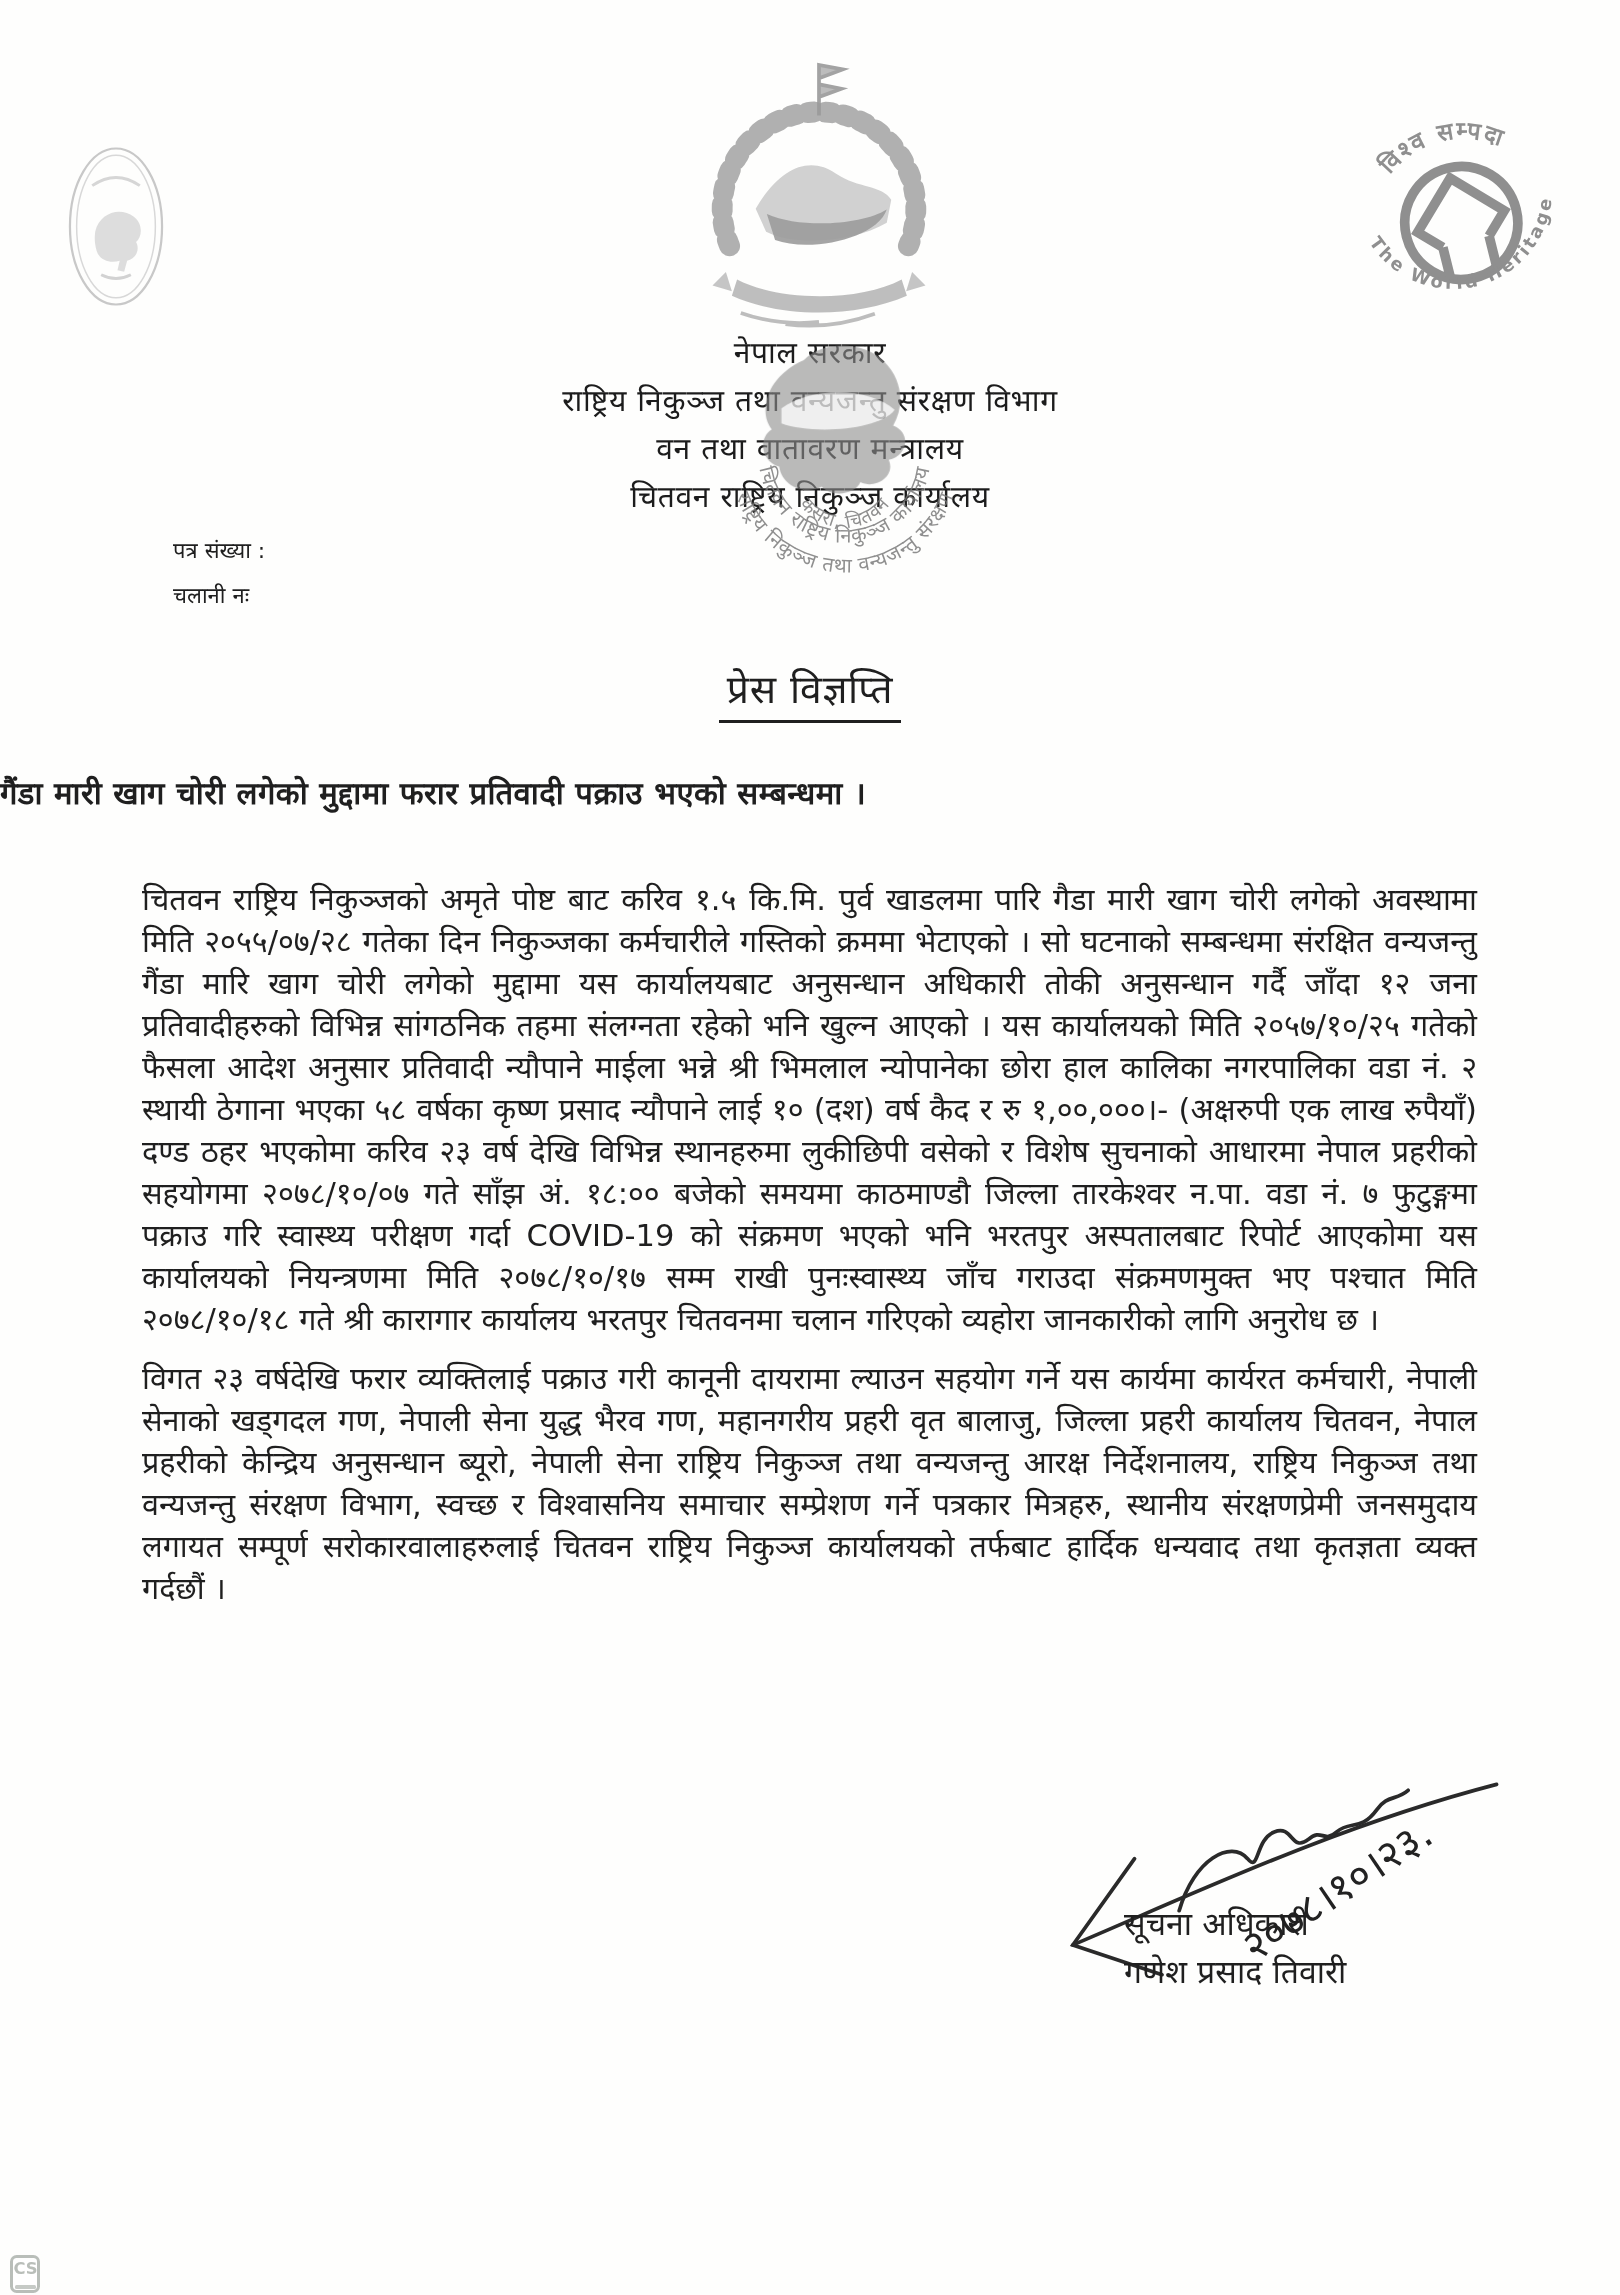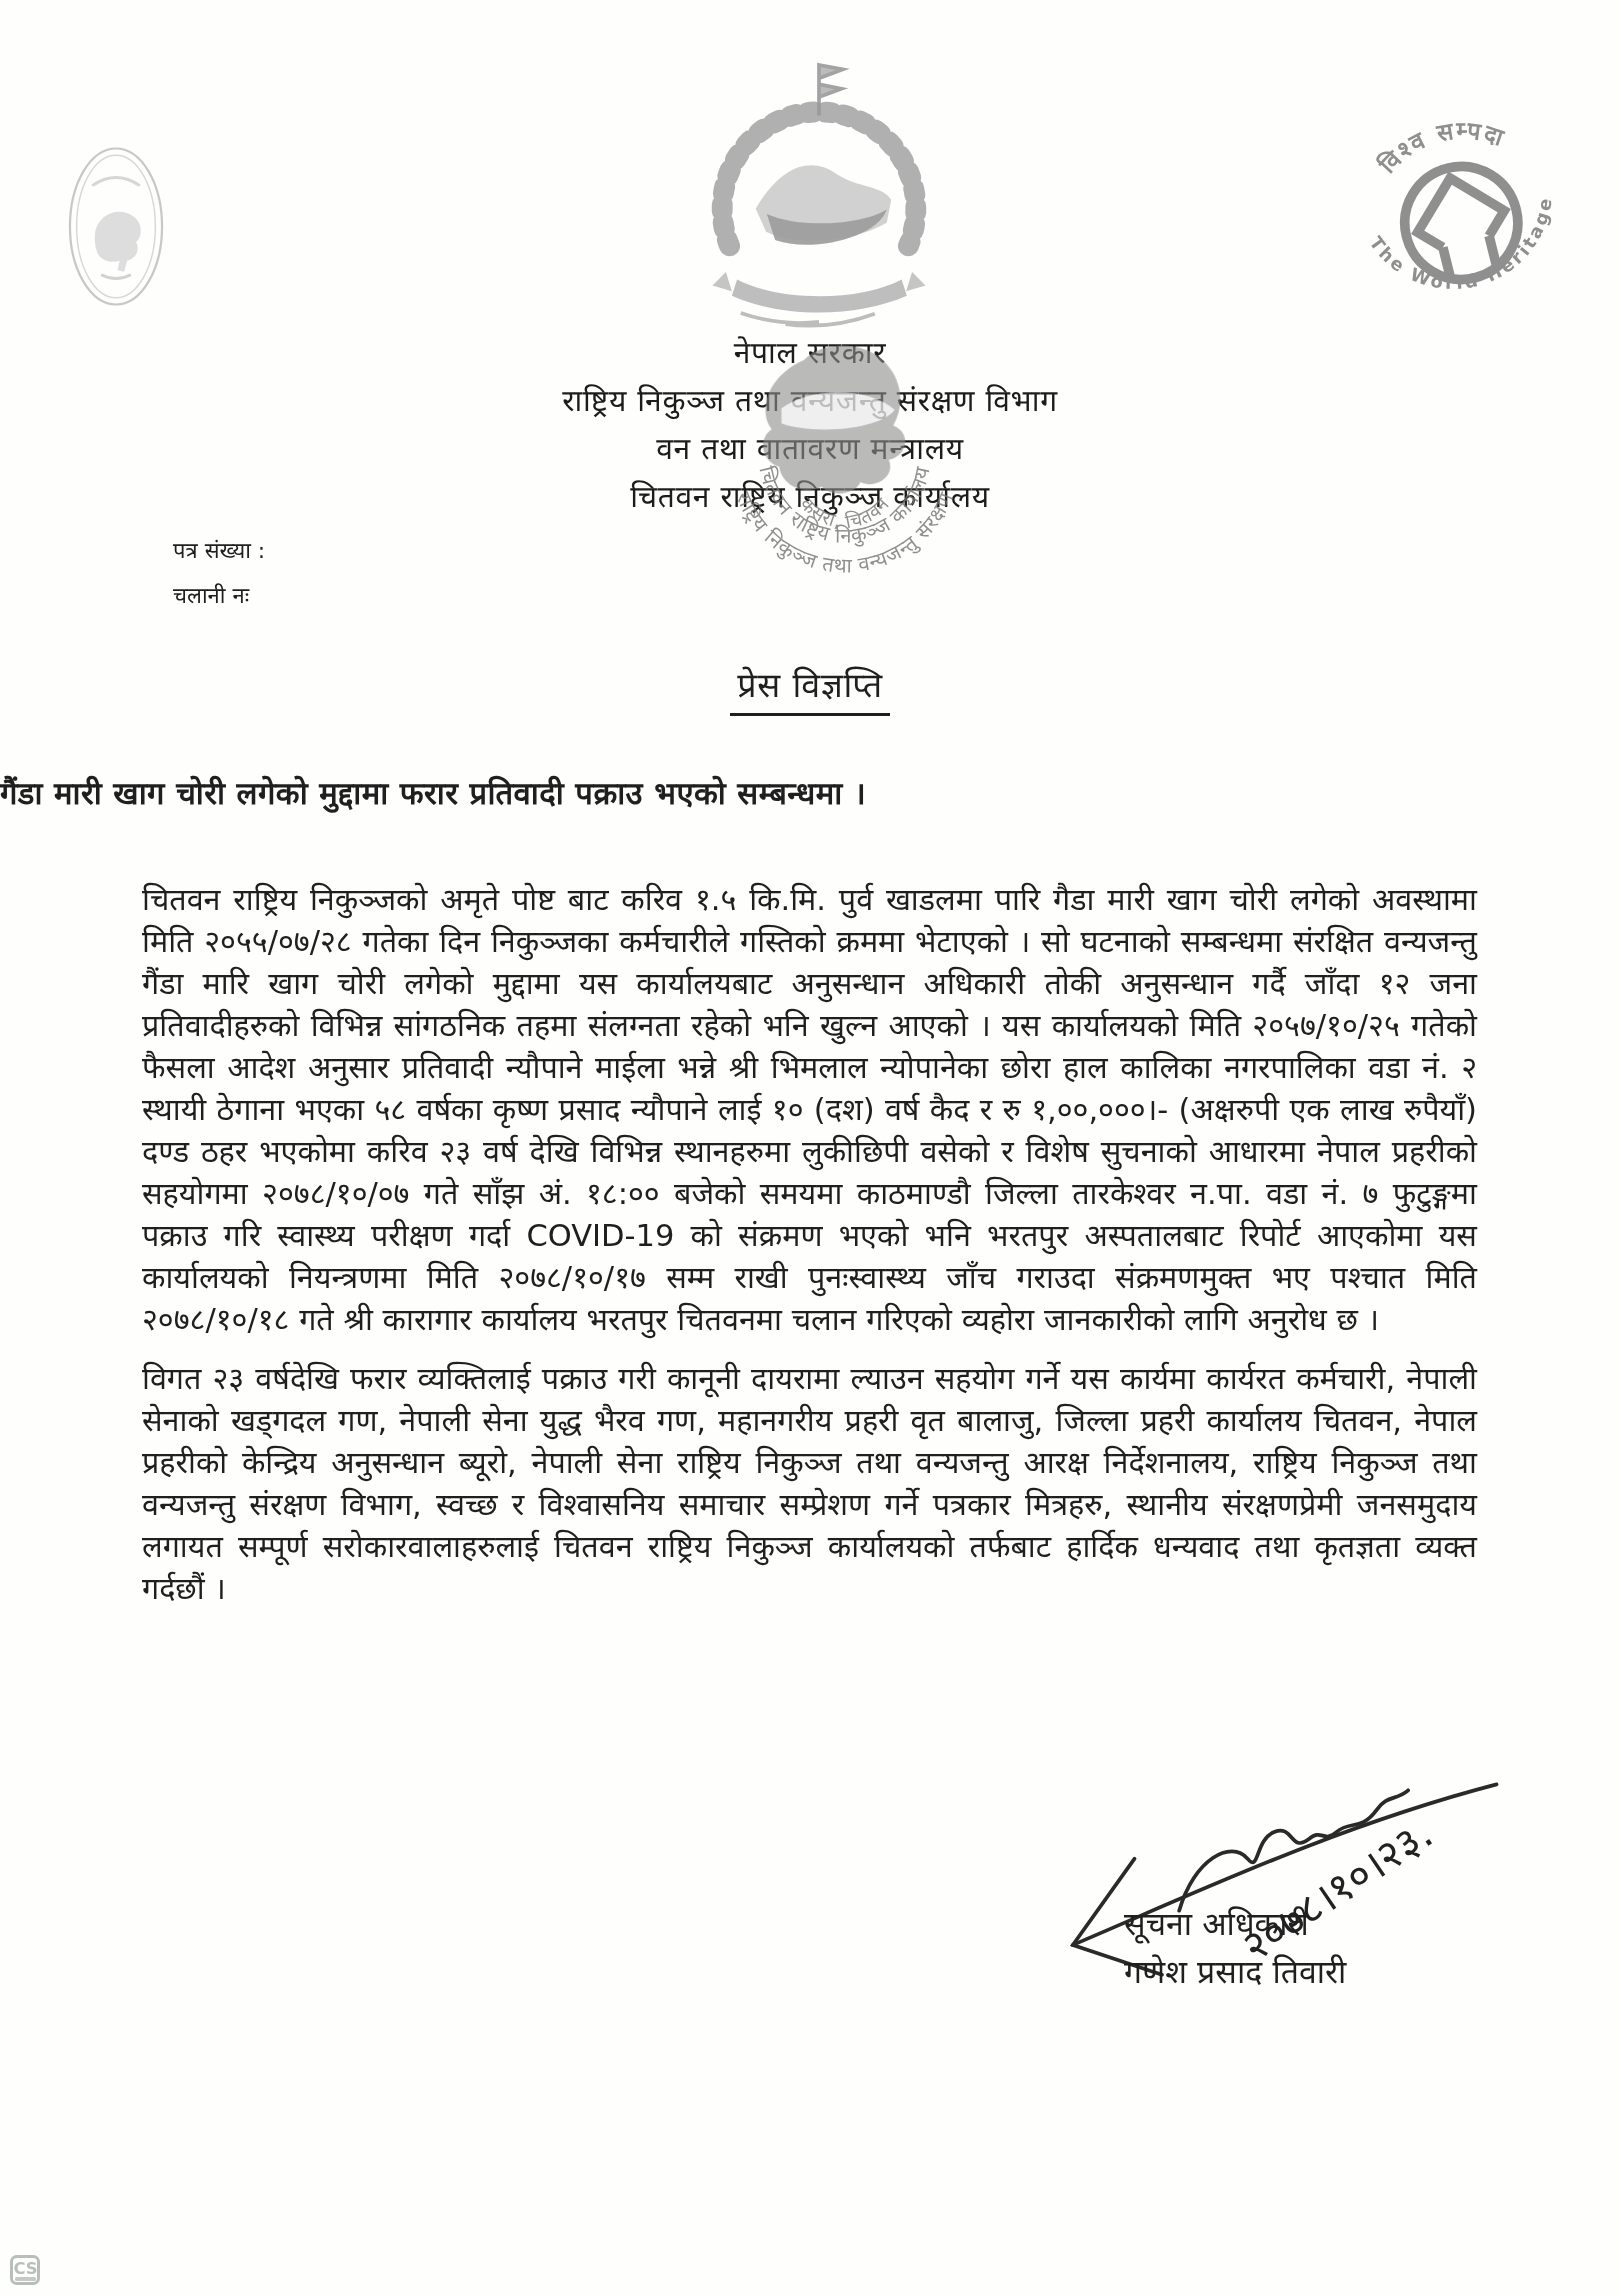--- a/index.html
+++ b/index.html
@@ -25,21 +25,21 @@
   
   .letter-meta{
     left:173px;top:528px;
     font-size:22px;line-height:45px;
     z-index:1;
   }
   
   .title-wrap{left:0;right:0;top:661px;text-align:center;z-index:1;}
   .press-title{
     display:inline-block;
-    font-size:34px;
+    font-size:39px;
     padding:0 7.4px 6px 7.4px;
     border-bottom:3px solid #1f1f1f;
     letter-spacing:0.7px;
   }
   
   .subject-wrap{left:0;right:0;top:771px;text-align:left;z-index:1;}
   .subject{font-size:31px;font-weight:bold;letter-spacing:0.4px;}
   
   .body-text{
     left:125px;top:862px;width:1369px;
@@ -49,21 +49,21 @@
   }
   .body-text p{margin:17px;}
   
   .sig-names{
     left:1124px;top:1900px;width:350px;
     font-size:32px;line-height:48px;
     z-index:2;
   }
   
   .cs-badge{
-    left:10.4px;top:2255px;width:30px;height:30px;
+    left:10.4px;top:2255px;width:30px;height:38px;
     border:3px solid #b9beb9;border-radius:6.7px;
     box-sizing:border-box;
     color:#b9beb9;font-weight:bold;font-size:16.4px;
     text-align:right;line-height:22.3px;
     background:#fff;
     z-index:2;
   }
   .cs-badge .bar{
     position:absolute;left:1.5px;right:1.5px;bottom:0.7px;height:4.5px;
     background:#c6cac6;border-radius:1.5px;

